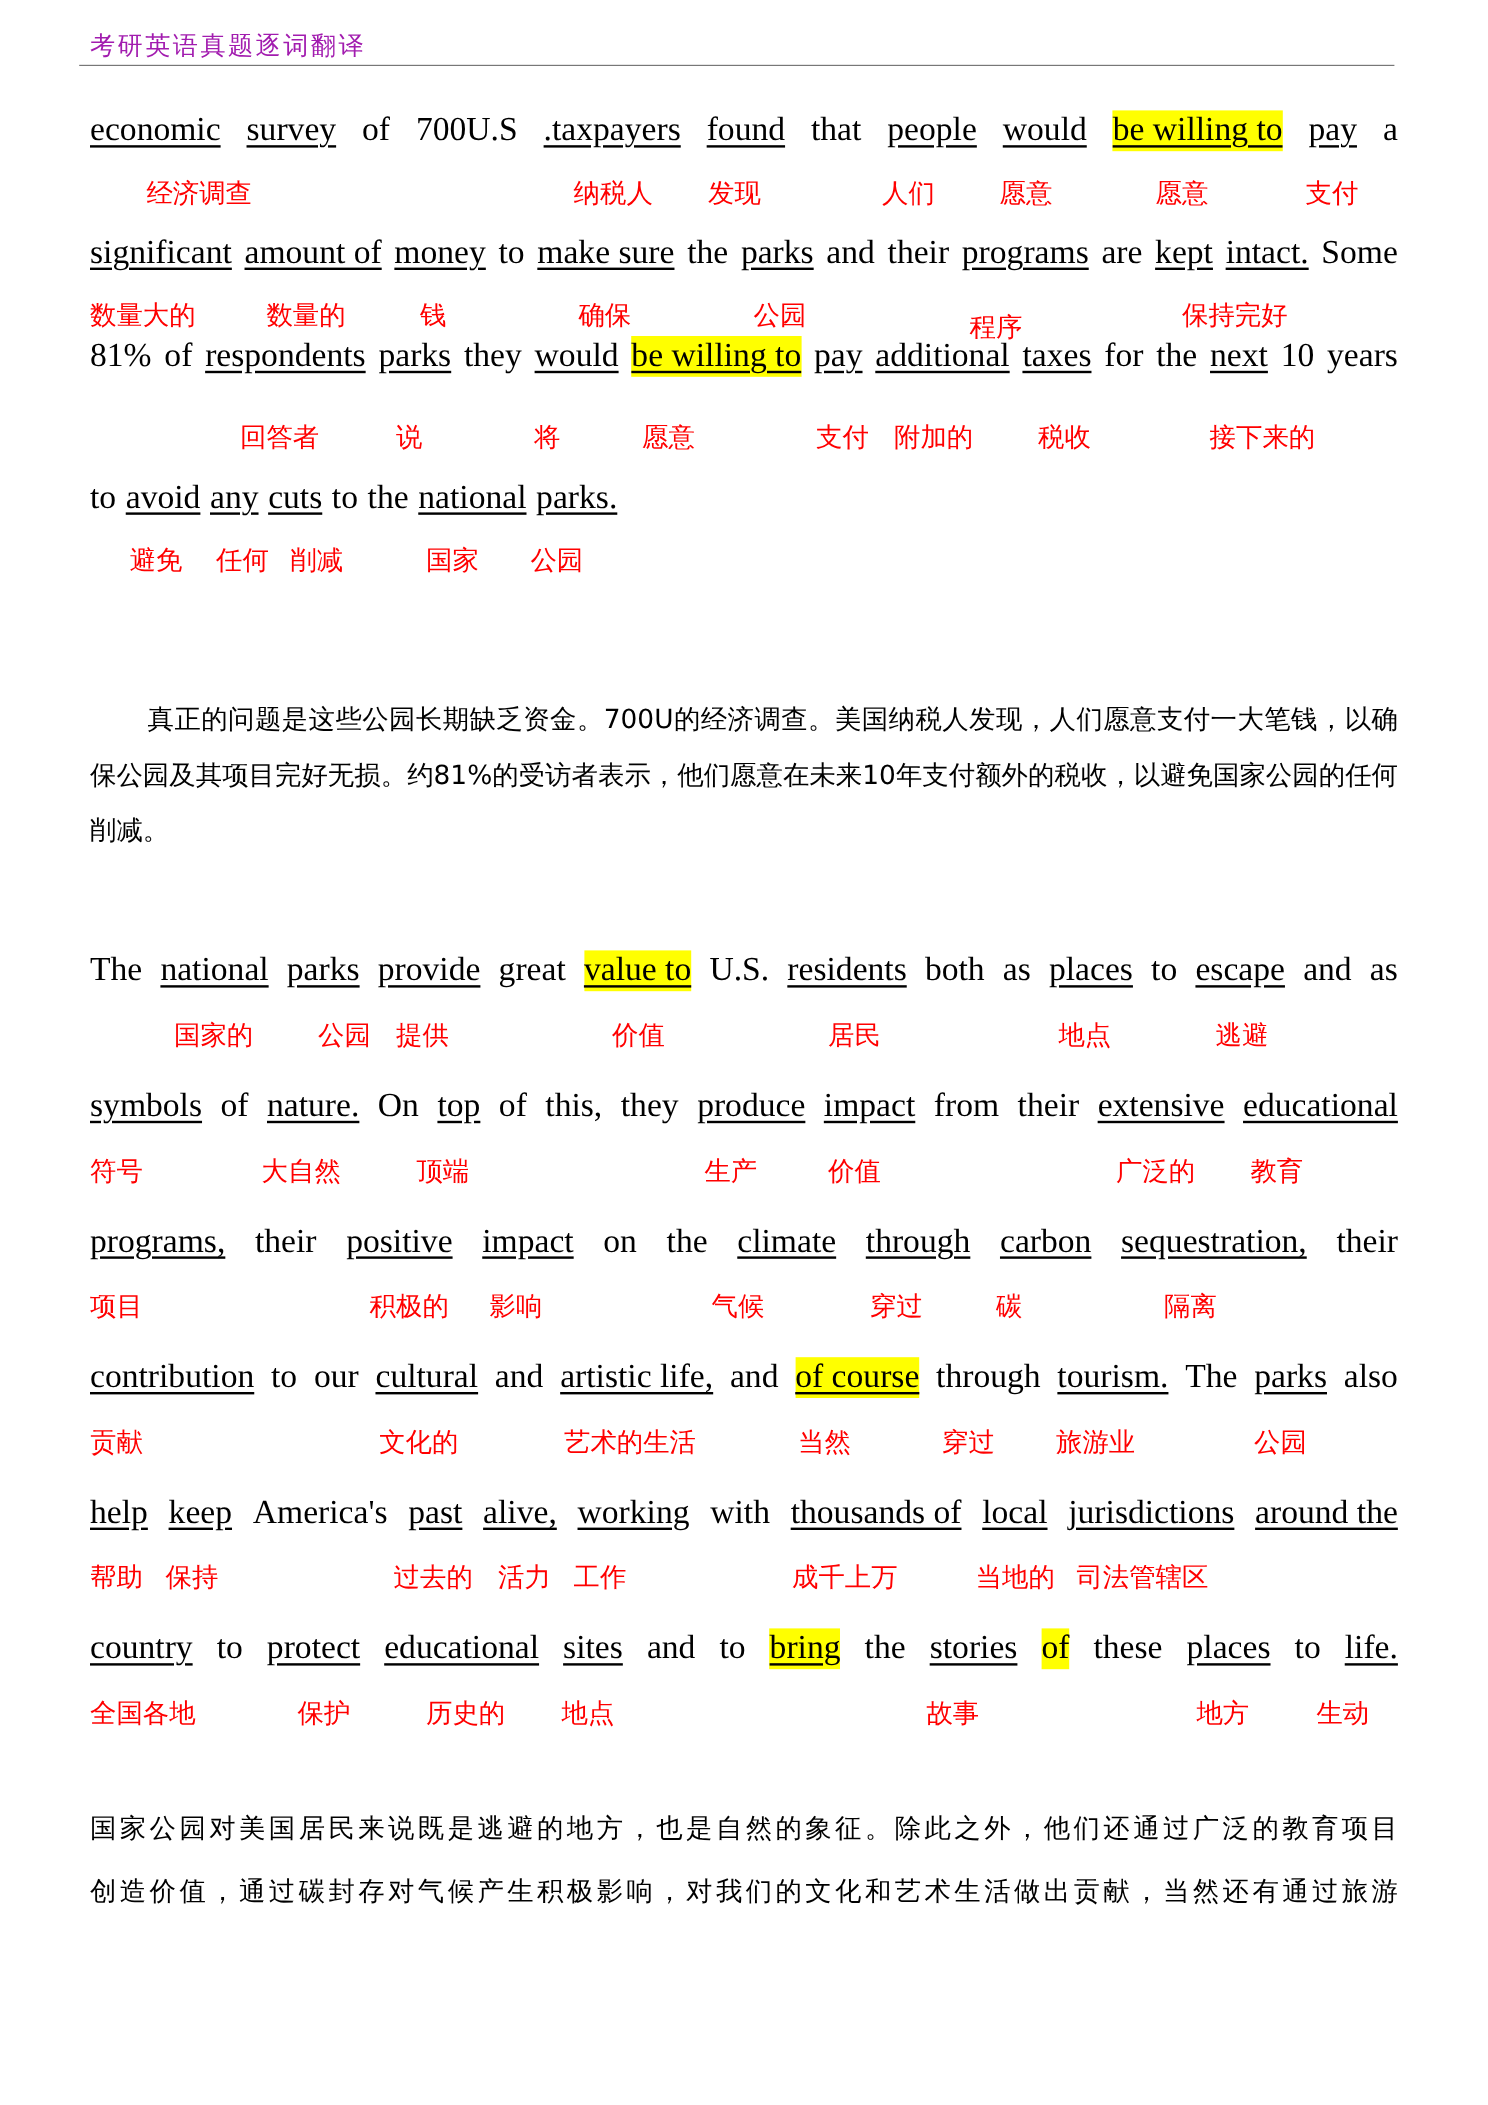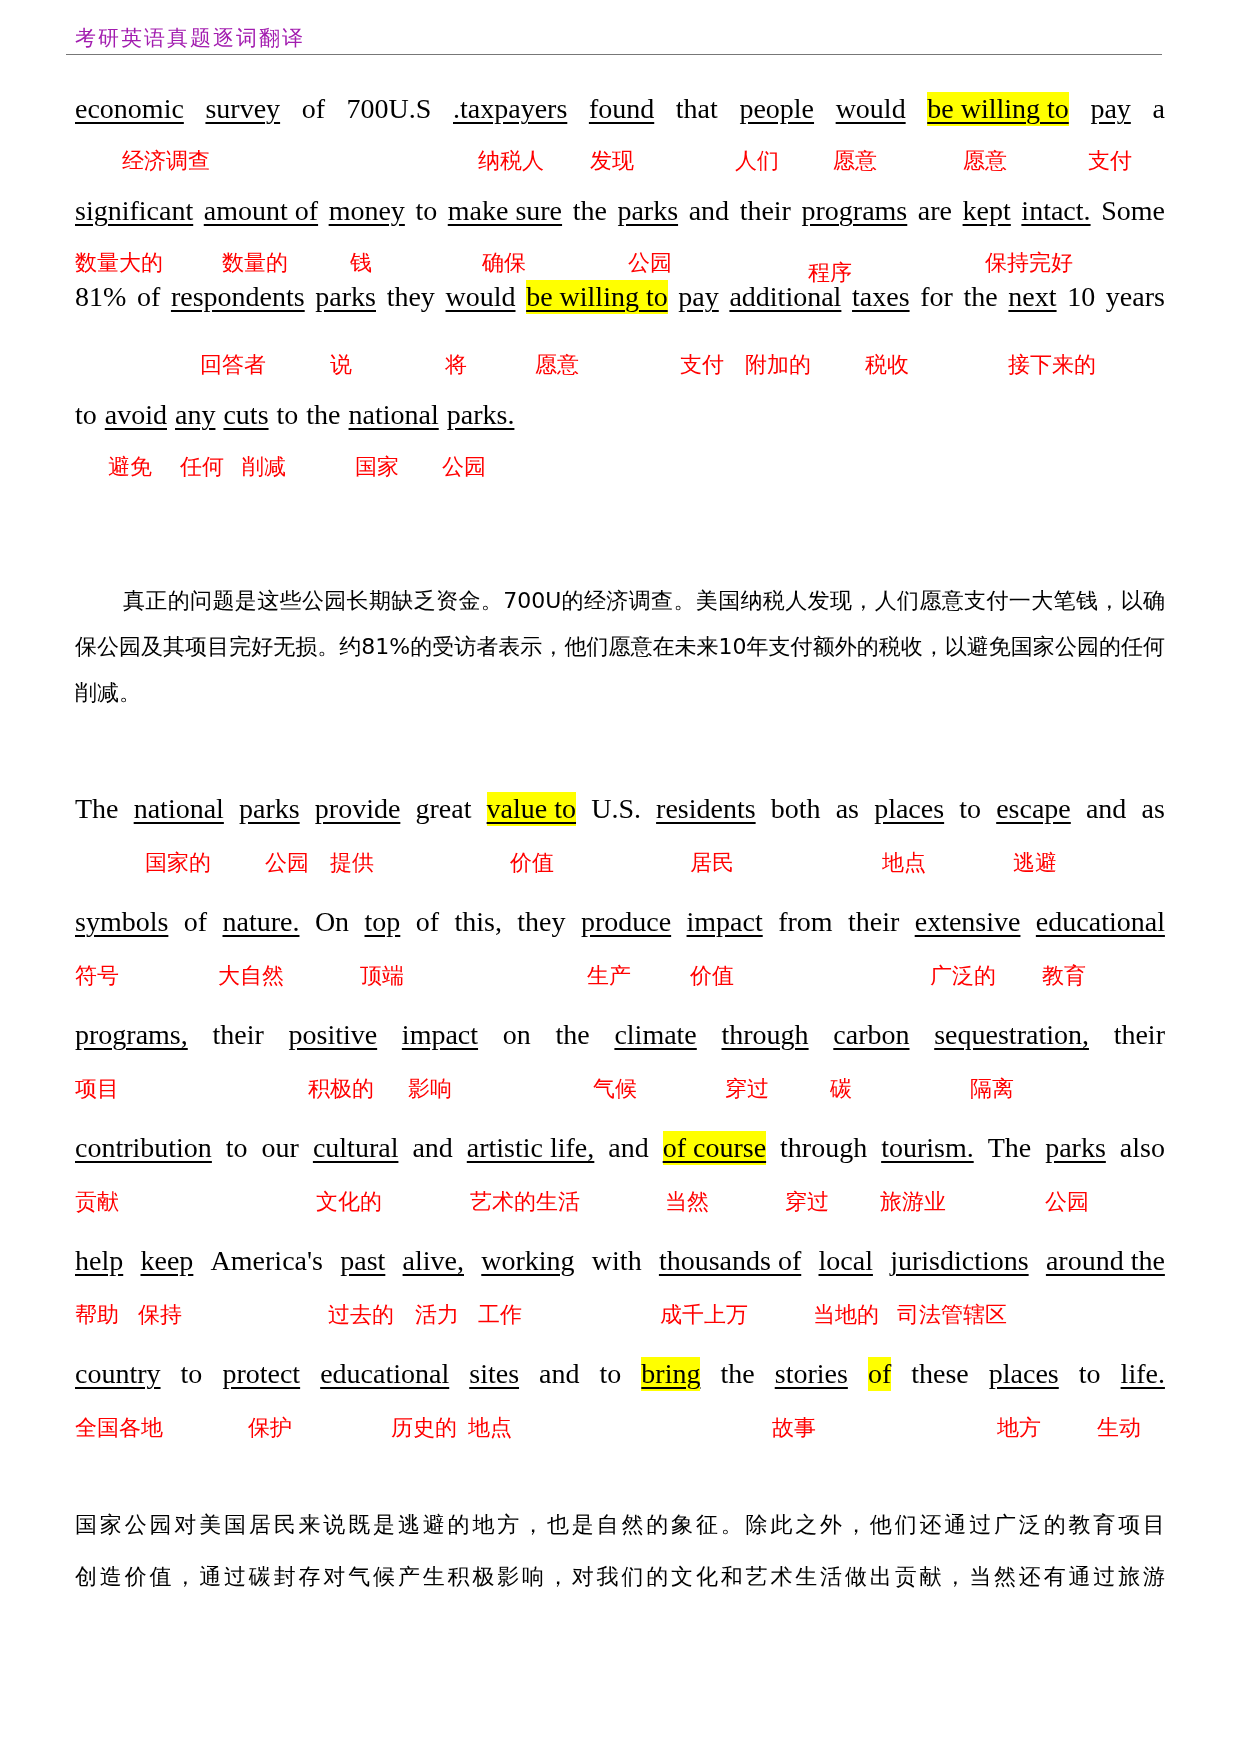--- a/index.html
+++ b/index.html
@@ -166,21 +166,21 @@
       <span class="w u">produce</span>
       <span class="w u">impact</span>
       <span class="w">from</span>
       <span class="w">their</span>
       <span class="w u">extensive</span>
       <span class="w u">educational</span>
     </div>
   <div class="tr-line" style="top:961px">
       <span class="tr" style="left: 75px;">符号</span>
       <span class="tr" style="left: 218px;">大自然</span>
-      <span class="tr" style="left: 360px; font-family: Liberation Mono, monospace;">顶端</span>
+      <span class="tr" style="left: 347px; font-family: Liberation Mono, monospace;">顶端</span>
       <span class="tr" style="left: 587px;">生产</span>
       <span class="tr" style="left: 690px;">价值</span>
       <span class="tr" style="left: 930px;">广泛的</span>
       <span class="tr" style="left: 1042px;">教育</span>
     </div>
 
   <div class="en-line" style="top:1018px">
       <span class="w u">programs,</span>
       <span class="w">their</span>
       <span class="w u">positive</span>
@@ -265,21 +265,21 @@
       <span class="w u">stories</span>
       <span class="w hl">of</span>
       <span class="w">these</span>
       <span class="w u">places</span>
       <span class="w">to</span>
       <span class="w u">life.</span>
     </div>
   <div class="tr-line" style="top:1413px">
       <span class="tr" style="left: 75px;">全国各地</span>
       <span class="tr" style="left: 248px;">保护</span>
-      <span class="tr" style="left: 355px; margin-left: 36px;">历史的</span>
+      <span class="tr" style="left: 355px;">历史的</span>
       <span class="tr" style="left: 468px;">地点</span>
       <span class="tr" style="left: 772px;">故事</span>
       <span class="tr" style="left: 997px;">地方</span>
       <span class="tr" style="left: 1097px;">生动</span>
     </div>
 
   <div class="cn-para" style="top:1500px">国家公园对美国居民来说既是逃避的地方，也是自然的象征。除此之外，他们还通过广泛的教育项目</div>
   <div class="cn-para" style="top:1552px">创造价值，通过碳封存对气候产生积极影响，对我们的文化和艺术生活做出贡献，当然还有通过旅游</div>
 </div>
 

